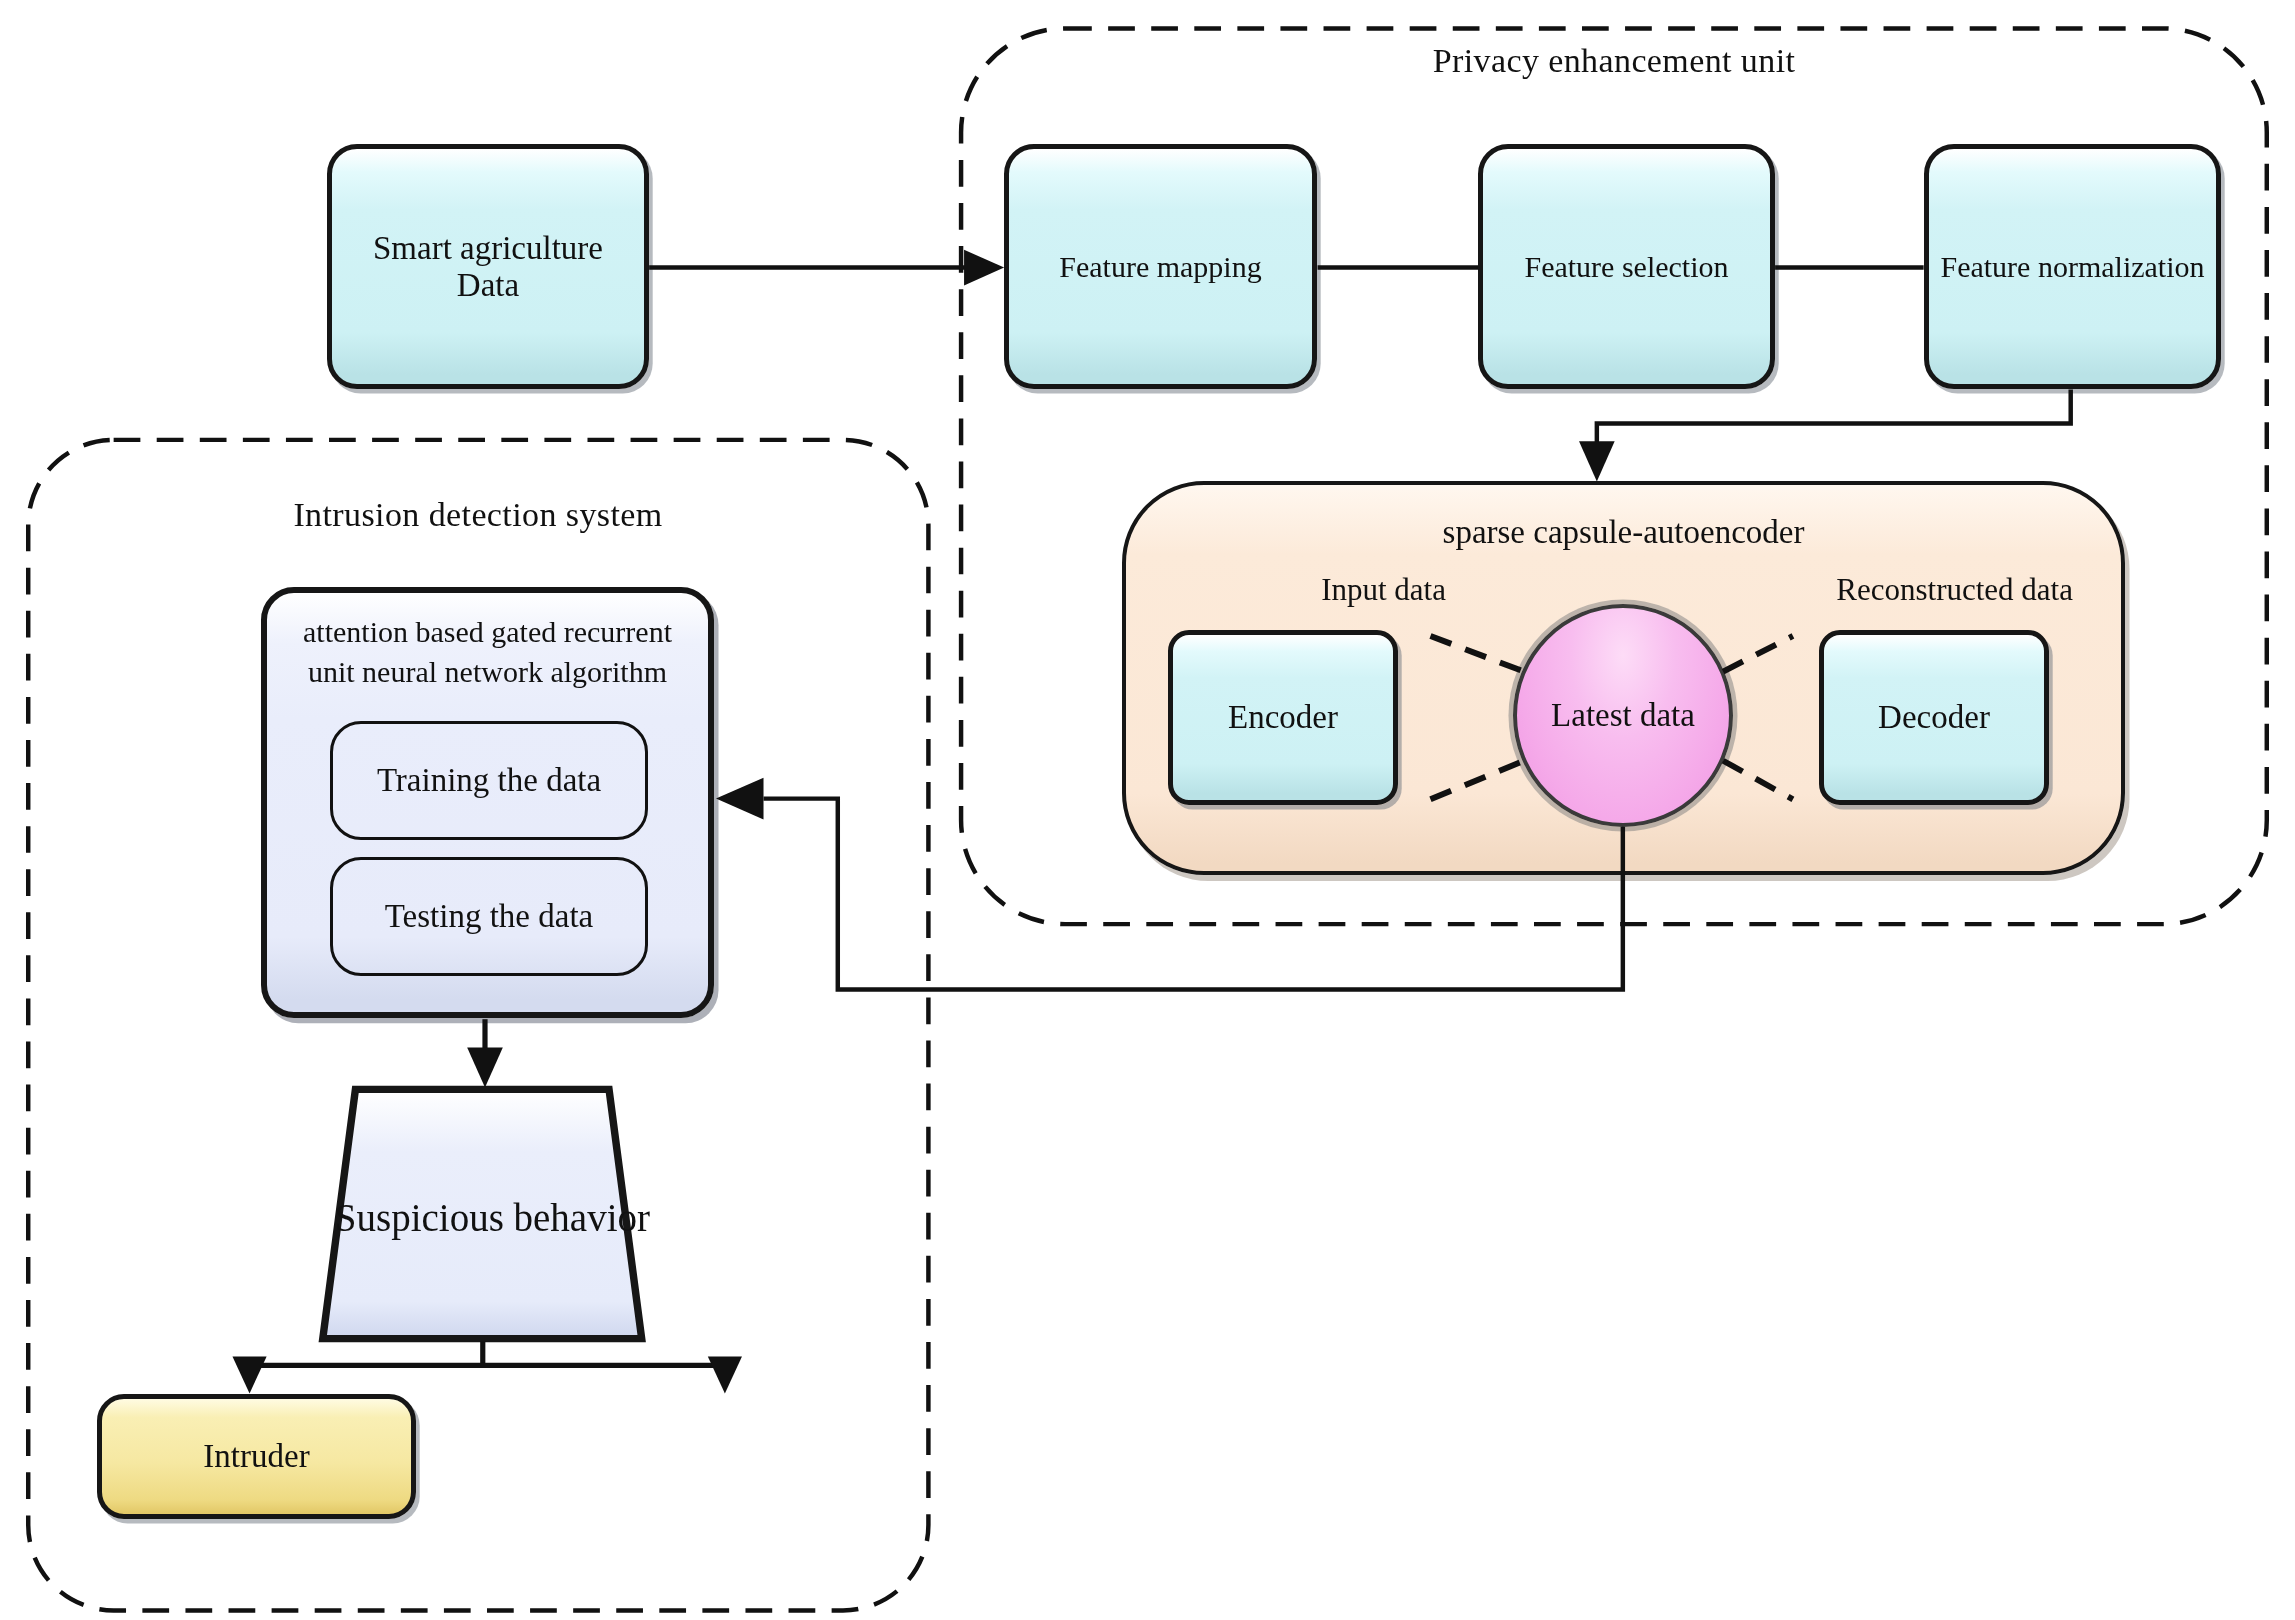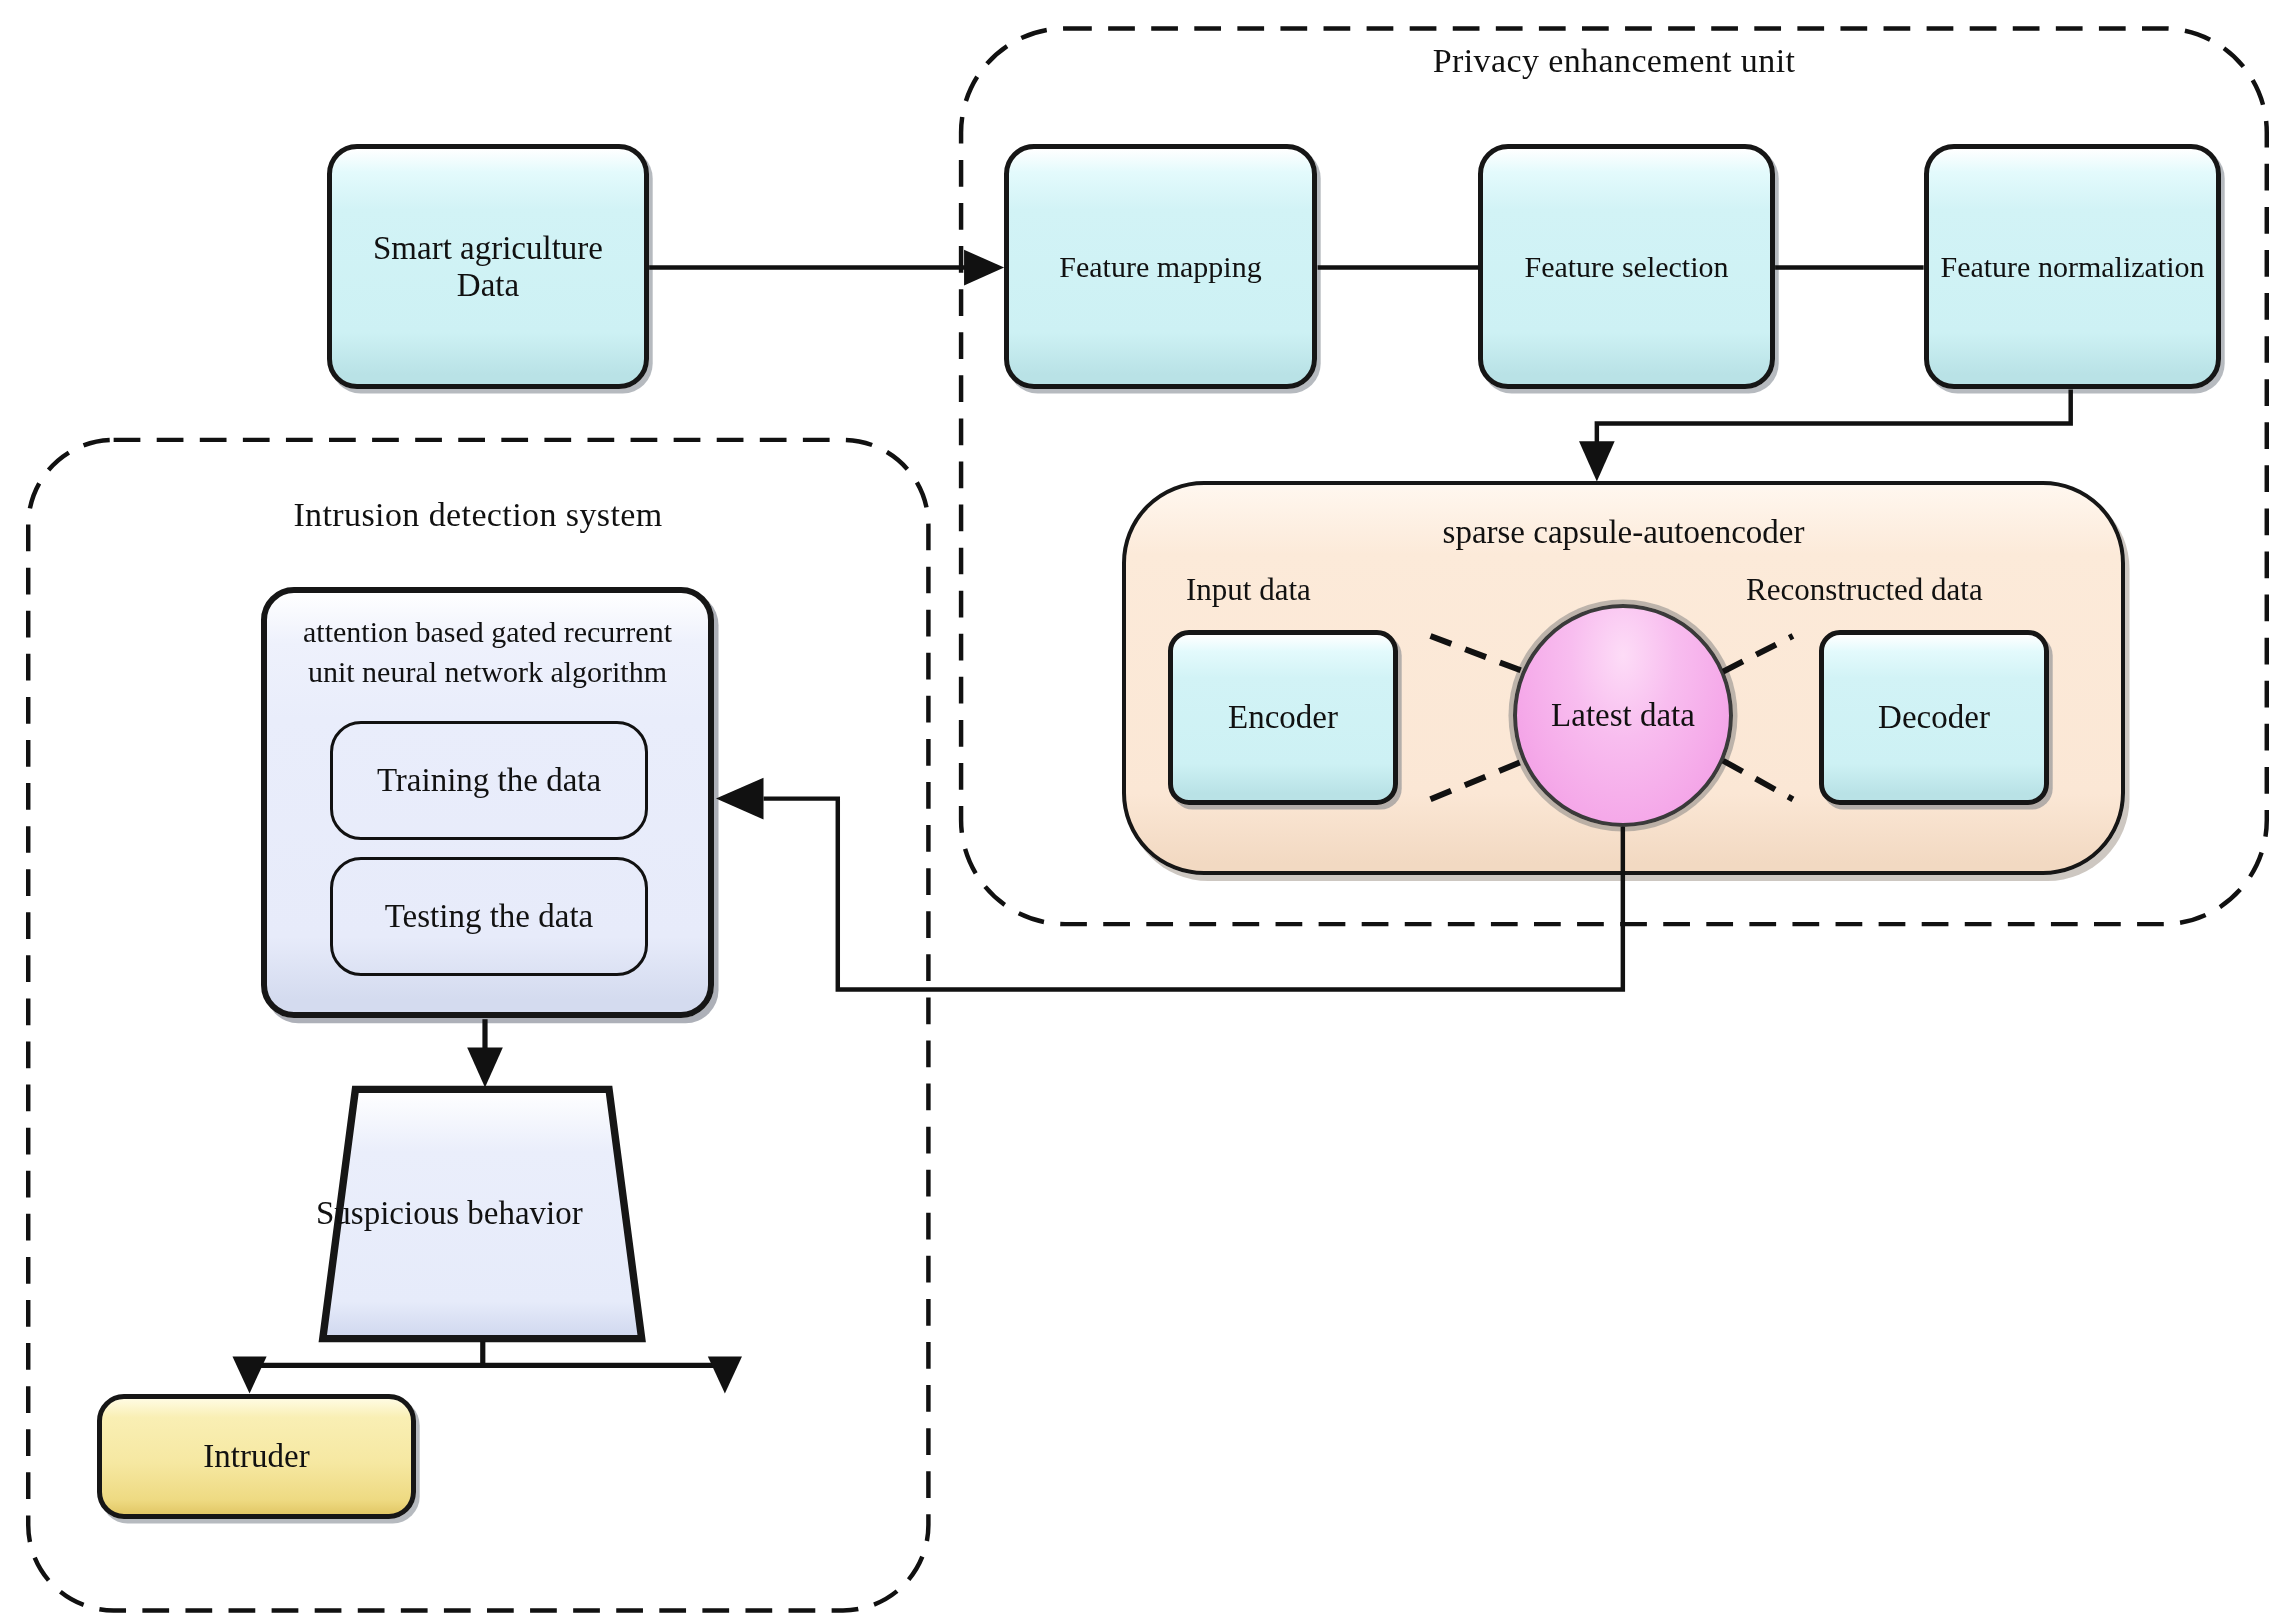--- a/index.html
+++ b/index.html
@@ -38,21 +38,21 @@
   .yellow{
     background:linear-gradient(180deg,#fffbe2 0%,#f9efb4 16%,#f6e8a2 55%,#eeda82 88%,#e3c968 99%);
     border-radius:27px;font-size:33px;
   }
   .ellipse{
     display:flex;align-items:center;justify-content:center;border-radius:50%;
     border:4.5px solid #3a3a3a;font-size:33px;box-sizing:border-box;
     background:radial-gradient(ellipse at 50% 22%,#fddcf7 0%,#f8bdef 35%,#f5a9e9 70%,#ee97e2 100%);
     box-shadow:0 0 0 4.5px rgba(125,125,125,.5);
   }
-  .lbl{font-size:31px;text-align:left;}
+  .lbl{font-size:31px;text-align:right;}
   .agru-title{font-size:30px;line-height:1.32;text-align:center;padding:19.3px 13.4px 0 13.4px;}
   svg{display:block;}
 </style>
 </head>
 <body>
 
 <div id="canvas">
 
   <div class="abs ctitle" style="left:961px;top:42px;width:1306px;">Privacy enhancement unit</div>
   <div class="abs ctitle" style="left:28px;top:496px;width:900px;">Intrusion detection system</div>
@@ -82,21 +82,21 @@
     <defs>
       <linearGradient id="trapGrad" x1="0" y1="0" x2="0" y2="1">
         <stop offset="0" stop-color="#ffffff"></stop>
         <stop offset="0.25" stop-color="#eaeefb"></stop>
         <stop offset="0.85" stop-color="#e6ebfa"></stop>
         <stop offset="1" stop-color="#cfd7ee"></stop>
       </linearGradient>
     </defs>
     <polygon points="62,10 404,10 448,346 18,346" fill="url(#trapGrad)" stroke="#161616" stroke-width="10"></polygon>
   </svg>
-  <div class="abs" style="left:316px;top:1195px;width:334px;font-size:33px;text-align:left;">Suspicious behavior</div>
+  <div class="abs" style="left:316px;top:1195px;width:334px;font-size:39px;text-align:right;">Suspicious behavior</div>
 
   <div class="abs node yellow" style="left:97px;top:1394px;width:319px;height:125px;">Intruder</div>
 
   <svg class="abs" style="left:0;top:0;pointer-events:none;" width="2295" height="1621" viewBox="0 0 3090 2182">
 
     <rect x="1294" y="38" width="1758" height="1206" rx="140" fill="none" stroke="#111" stroke-width="6" stroke-dasharray="36 22"></rect>
     <rect x="38" y="592" width="1212" height="1576" rx="115" fill="none" stroke="#111" stroke-width="6" stroke-dasharray="36 22"></rect>
 
     <path d="M874 360 H1300" stroke="#111" stroke-width="6" fill="none"></path>
     <polygon points="1352,360 1298,336 1298,384" fill="#111"></polygon>

